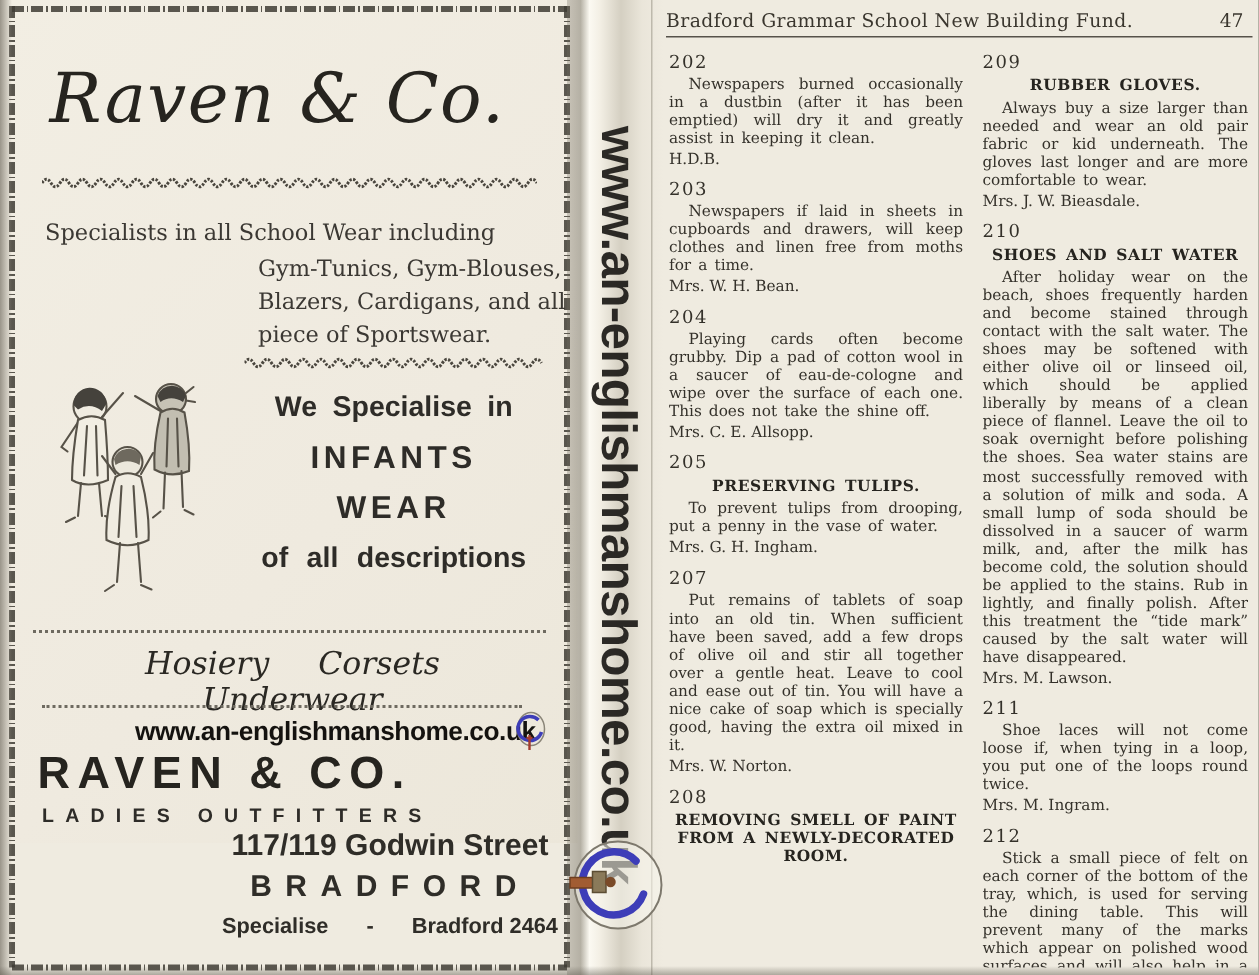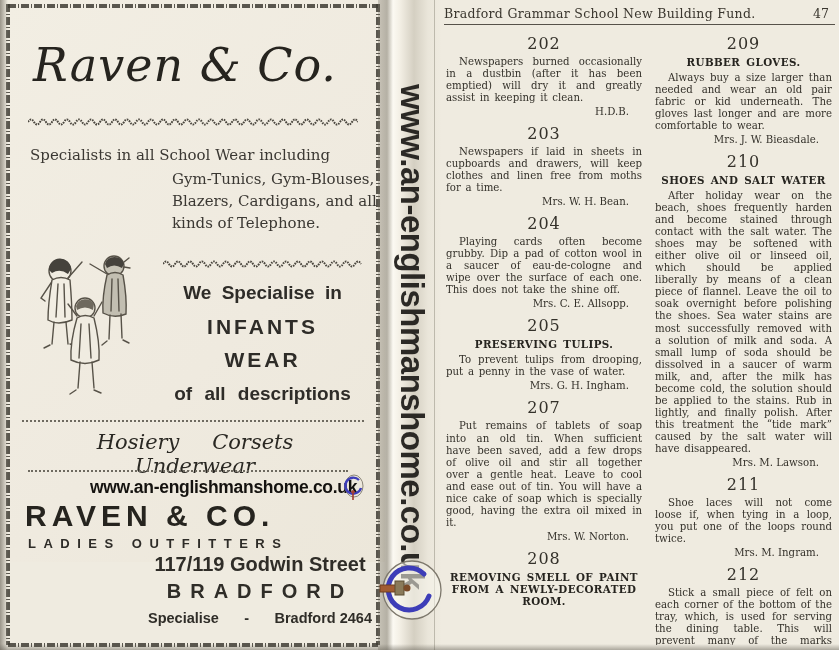--- a/index.html
+++ b/index.html
@@ -21,21 +21,21 @@
   .cb-left{left:6px;top:4px;width:4px;height:641px;
     background:repeating-linear-gradient(to bottom,#3f3c34 0 8px,rgba(0,0,0,0) 8px 10px,#3f3c34 10px 11px,rgba(0,0,0,0) 11px 13px);}
   .cb-right{left:376px;top:4px;width:4px;height:641px;
     background:repeating-linear-gradient(to bottom,#3f3c34 0 8px,rgba(0,0,0,0) 8px 10px,#3f3c34 10px 11px,rgba(0,0,0,0) 11px 13px);}
   .brand-script{position:absolute;left:30px;top:38px;width:310px;text-align:center;
     font-family:"DejaVu Serif",serif;font-style:italic;font-size:46px;color:#26241f;letter-spacing:1px;}
   .squiggle{position:absolute;}
   .intro{position:absolute;left:30px;top:146px;font-size:15px;color:#3b3833;}
   .intro-lines{position:absolute;left:172px;top:168px;font-size:15px;line-height:22px;color:#3b3833;}
   .children{position:absolute;left:28px;top:246px;}
-  .specialise{position:absolute;left:140px;top:256px;width:245px;text-align:center;
+  .specialise{position:absolute;left:140px;top:235px;width:245px;text-align:center;
     font-family:"Liberation Sans",sans-serif;font-weight:bold;color:#2e2c28;}
   .sp1{font-size:19px;margin-top:8px;word-spacing:5px;}
   .sp2{font-size:21px;margin-top:11px;letter-spacing:3px;}
   .sp3{font-size:21px;margin-top:9px;letter-spacing:3px;}
   .sp4{font-size:19px;margin-top:11px;word-spacing:7px;}
   .dotted{position:absolute;border-top:2px dotted #6e6a60;height:0;}
   .departments{position:absolute;left:30px;top:430px;width:330px;text-align:center;
     font-family:"DejaVu Serif",serif;font-style:italic;font-size:21px;color:#2a2823;word-spacing:26px;}
   .wm-horiz{position:absolute;left:90px;top:477px;font-family:"Liberation Sans",sans-serif;
     font-weight:bold;font-size:17.5px;letter-spacing:-0.3px;color:#14120f;}
@@ -64,26 +64,26 @@
   .right-page{position:absolute;left:436px;top:0;width:403px;height:650px;}
   .page-header{display:flex;justify-content:space-between;align-items:flex-end;
     margin:6px 4px 0 8px;border-bottom:1px solid #56524a;padding-bottom:3px;}
   .page-header .title{font-size:12.5px;color:#3a362e;letter-spacing:.3px;}
   .page-header .pageno{font-size:12.5px;color:#3a362e;padding-right:6px;}
   .columns{display:flex;gap:13px;padding:2px 4px 0 10px;height:618px;overflow:hidden;}
   .col{overflow:hidden;}
   .col0{width:196px;}
   .col1{width:177px;}
   .entry{margin-bottom:3px;}
-  .entry-number{text-align:center;font-size:16px;letter-spacing:1px;margin:7px 0 3px;color:#34312a;}
+  .entry-number{font-size:12px;letter-spacing:1px;margin:7px 0 3px;color:#34312a;}
   .entry-heading{text-align:center;font-weight:bold;font-size:10.3px;letter-spacing:.4px;
     word-spacing:2px;margin:1px 0 4px;color:#26241f;}
   .entry-body{font-size:10.2px;line-height:1.18;text-align:justify;text-indent:13px;
     word-spacing:1.5px;color:#34312a;}
-  .entry-sig{text-align:right;font-size:10.2px;padding-right:13px;margin-top:2px;color:#34312a;}
+  .entry-sig{text-align:left;font-size:10.2px;padding-right:13px;margin-top:2px;color:#34312a;}
 </style>
 </head>
 <body>
 
 <div class="scan">
 
   <div class="left-page">
     <div class="cb cb-top"></div>
     <div class="cb cb-bottom"></div>
     <div class="cb cb-left"></div>
@@ -92,21 +92,21 @@
     <div class="brand-script">Raven &amp; Co.</div>
 
     <svg class="squiggle" style="left:28px;top:116px;" width="330" height="12" viewBox="0 0 330 12">
       <path d="M0 6 q3 -5 6 0 q3 5 6 0 q3 -5 6 0 q3 5 6 0 q3 -5 6 0 q3 5 6 0 q3 -5 6 0 q3 5 6 0 q3 -5 6 0 q3 5 6 0 q3 -5 6 0 q3 5 6 0 q3 -5 6 0 q3 5 6 0 q3 -5 6 0 q3 5 6 0 q3 -5 6 0 q3 5 6 0 q3 -5 6 0 q3 5 6 0 q3 -5 6 0 q3 5 6 0 q3 -5 6 0 q3 5 6 0 q3 -5 6 0 q3 5 6 0 q3 -5 6 0 q3 5 6 0 q3 -5 6 0 q3 5 6 0 q3 -5 6 0 q3 5 6 0 q3 -5 6 0 q3 5 6 0 q3 -5 6 0 q3 5 6 0 q3 -5 6 0 q3 5 6 0 q3 -5 6 0 q3 5 6 0 q3 -5 6 0 q3 5 6 0 q3 -5 6 0 q3 5 6 0 q3 -5 6 0 q3 5 6 0 q3 -5 6 0 q3 5 6 0 q3 -5 6 0 q3 5 6 0 q3 -5 6 0 q3 5 6 0 q3 -5 6 0 q3 5 6 0 q3 -5 6 0" fill="none" stroke="#4a463e" stroke-width="2" stroke-dasharray="1.6 1"></path>
     </svg>
 
     <div class="intro">Specialists in all School Wear including</div>
     <div class="intro-lines">
       <div>Gym-Tunics,  Gym-Blouses,</div>
       <div>Blazers, Cardigans, and all</div>
-      <div>kinds of Telephone.</div>
+      <div>piece of Sportswear.</div>
     </div>
 
     <svg class="children" width="118" height="178" viewBox="0 0 118 178">
       <g stroke="#575248" stroke-width="1.4" fill="none" stroke-linecap="round">
 
         <circle cx="32" cy="25" r="11" fill="#f0ece1"></circle>
         <path d="M21 24 a11 11 0 0 1 22 -1 l-3 5 q-8 -6 -16 -1 z" fill="#45423c" stroke="none"></path>
         <path d="M40 32 l14 -16"></path>
         <path d="M25 34 l-12 18 l4 3"></path>
         <path d="M24 34 q-4 24 -4 40 q10 6 24 0 q0 -16 -2 -40 q-9 -5 -18 0 z" fill="#f2eee3"></path>

